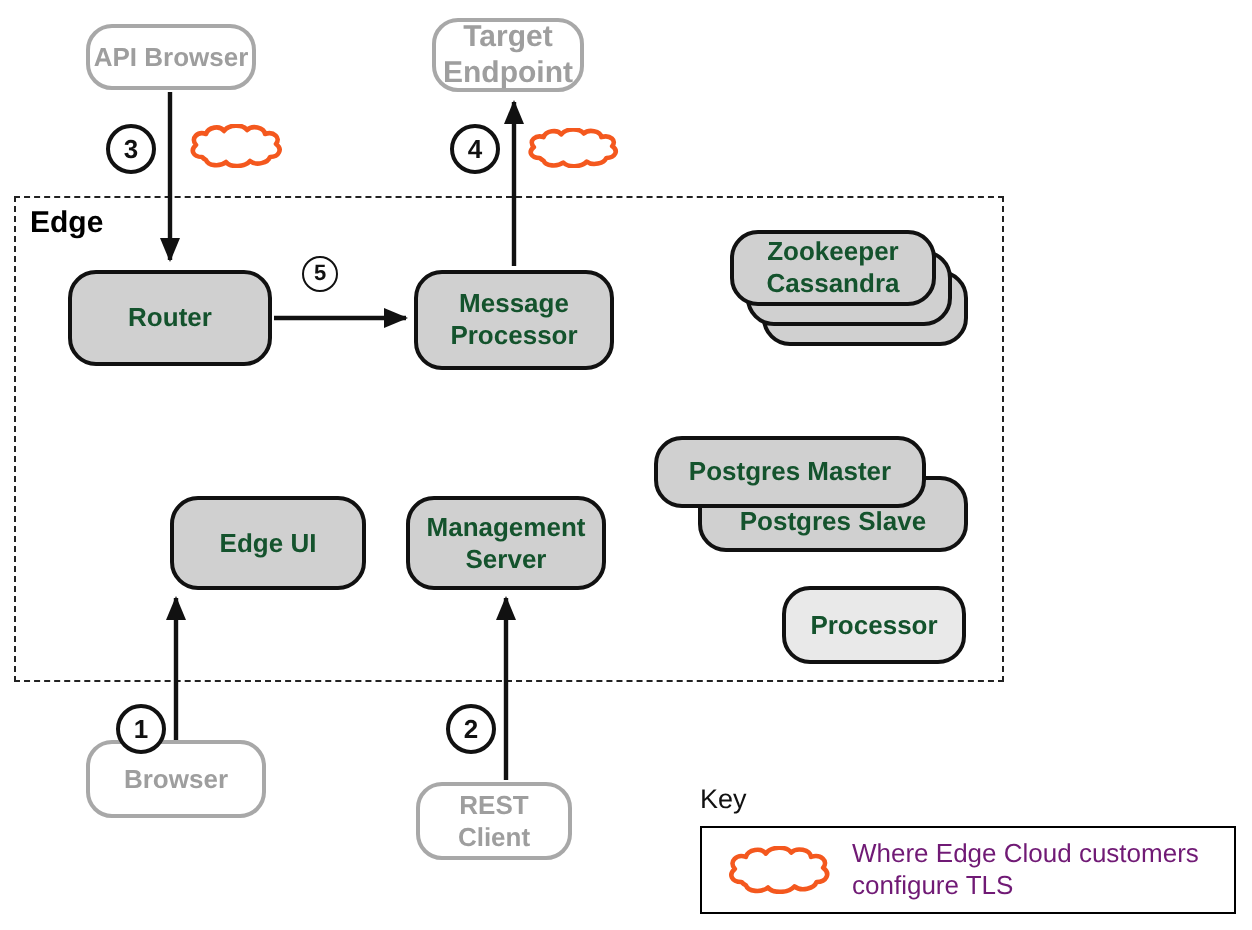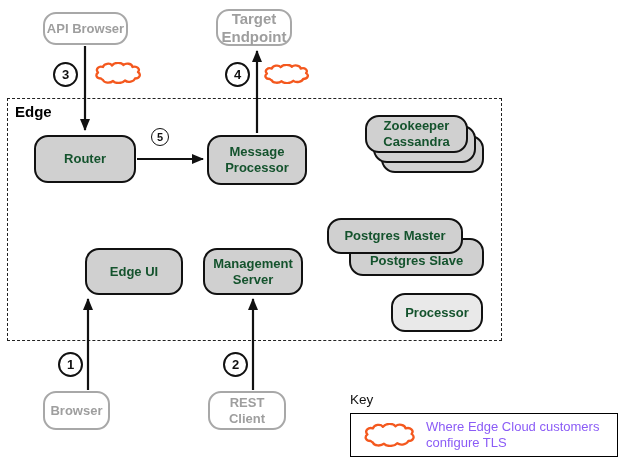--- a/index.html
+++ b/index.html
@@ -37,21 +37,21 @@
   #node-message-processor { left:207px; top:135px; width:100px; height:50px; }
   #node-edge-ui           { left:40px;  top:248px; width:98px;  height:47px;margin-left:45px; }
   #node-management-server { left:203px; top:248px; width:100px; height:47px; }
   #zk-back-2              { left:381px; top:135px; width:103px; height:38px; }
   #zk-back-1              { left:373px; top:125px; width:103px; height:38px; }
   #node-zookeeper         { left:365px; top:115px; width:103px; height:38px; }
   #node-qpid              { left:350px; top:180px; width:134px; height:31px; border-radius:15px; }
   #node-postgres-slave    { left:349px; top:238px; width:135px; height:38px; align-items:flex-end; padding-bottom:5px; }
   #node-postgres-master   { left:327px; top:218px; width:136px; height:36px; }
   #node-openldap          { left:391px; top:293px; width:92px;  height:39px; background:#e9e9e9; }
-  #node-browser           { left:43px;  top:391px; width:67px;  height:39px; }
+  #node-browser           { left:43px;  top:370px; width:90px;  height:39px; }
   #node-rest-client       { left:208px; top:391px; width:78px;  height:39px; }
 
   
   .circle {
     position:absolute; box-sizing:border-box; z-index:4;
     width:25px; height:25px; border-radius:50%;
     border:2.2px solid #111; background:#fff;
     display:flex; align-items:center; justify-content:center;
     font-weight:bold; font-size:13px; color:#111;
   }
@@ -68,21 +68,21 @@
   .cloud path { fill:#ffffff; stroke:#f4581e; stroke-width:2.3; vector-effect:non-scaling-stroke; stroke-linejoin:round; }
 
   
   .key-title { position:absolute; left:350px; top:392px; font-size:13.5px; color:#111; z-index:3; }
   .key-box {
     position:absolute; left:350px; top:413px; width:268px; height:44px;
     border:1.5px solid #000; box-sizing:border-box; background:#fff; z-index:3;
     display:flex; align-items:center; padding-left:12px;
   }
   .key-cloud { flex:0 0 auto; }
-  .key-text { margin-left:10px; font-size:13px; color:#8b5cf6; white-space:pre-line; line-height:1.25; }
+  .key-text { margin-left:10px; font-size:13px; color:#701a75; white-space:pre-line; line-height:1.25; }
 </style>
 </head>
 <body>
 
 <div class="canvas">
 
   <svg class="overlay" width="626" height="465" viewBox="0 0 626 465">
     <defs>
       <marker id="arrow" markerUnits="userSpaceOnUse" markerWidth="14" markerHeight="12" refX="11" refY="5" orient="auto">
         <path d="M0,0 L12,5 L0,10 Z" fill="#111"></path>

